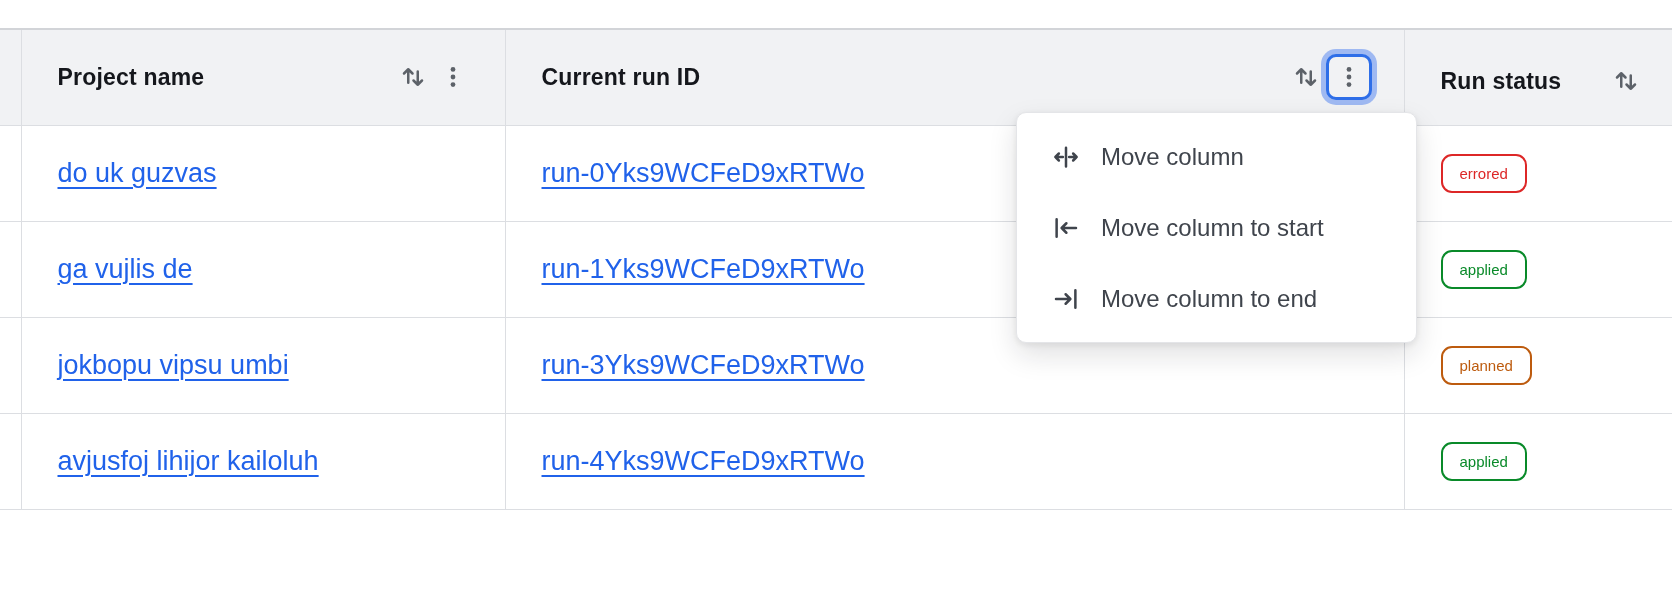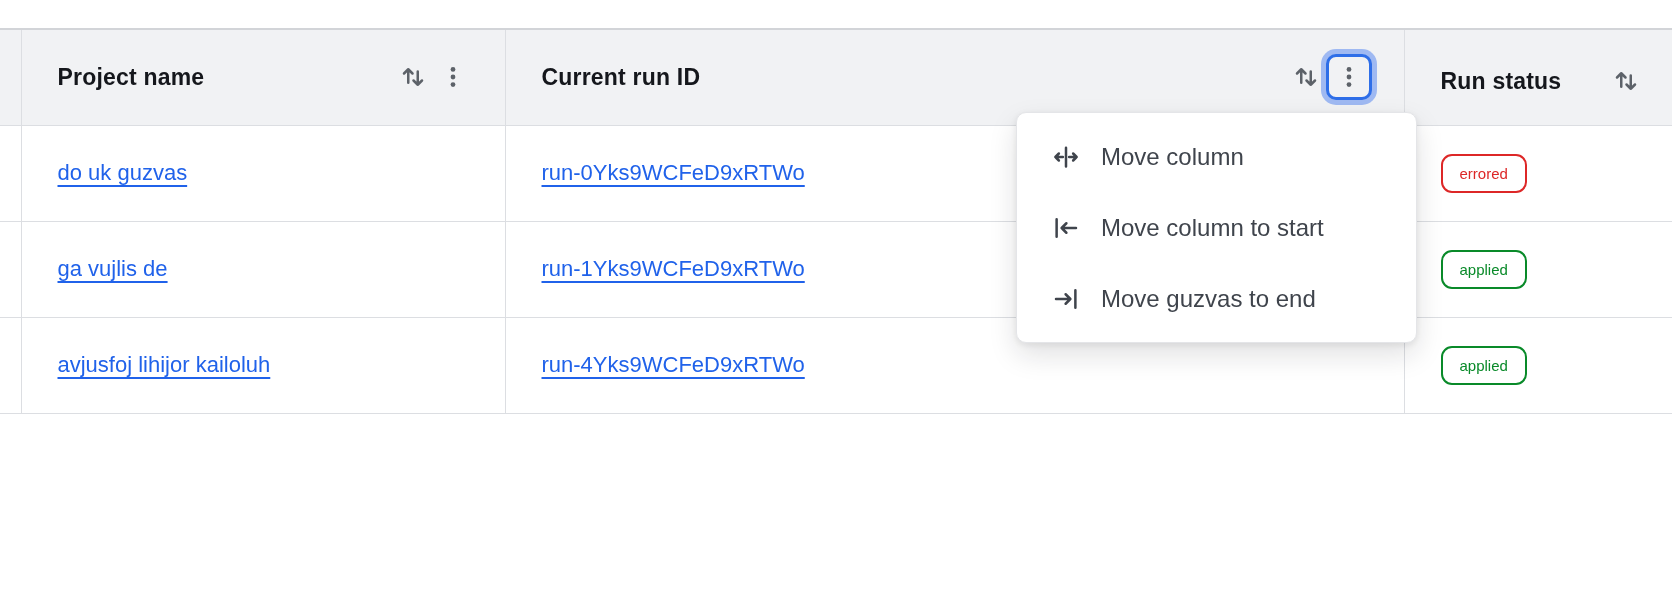--- a/index.html
+++ b/index.html
@@ -16,21 +16,21 @@
   th,td{border-right:1px solid var(--border);vertical-align:middle;padding:0;}
   thead th{background:var(--header-bg);border-top:2px solid var(--border-dark);border-bottom:1px solid var(--border);height:96px;}
   tbody td{border-bottom:1px solid var(--border);height:96px;background:#fff;}
   .hcell{display:flex;align-items:center;padding:0 32px 0 36px;}
   .htitle{font-size:23px;font-weight:700;color:var(--header-text);letter-spacing:.2px;white-space:nowrap;}
   .spacer{flex:1;}
   .icon-btn{display:flex;align-items:center;justify-content:center;width:40px;height:40px;border:none;background:transparent;border-radius:8px;cursor:pointer;padding:0;}
   .icon-btn svg{display:block;}
   .icon-btn.focused{width:46px;height:46px;background:var(--header-bg);border:3px solid var(--focus);border-radius:10px;box-shadow:0 0 0 5px rgba(91,138,240,.55);}
   .cell{padding:0 32px 0 36px;display:flex;align-items:center;}
-  a.tlink{color:var(--link);font-size:22px;text-decoration-thickness:2px;text-underline-offset:5px;white-space:nowrap;}
+  a.tlink{color:var(--link);font-size:27px;text-decoration-thickness:2px;text-underline-offset:5px;white-space:nowrap;}
   .badge{display:inline-block;font-size:15px;font-weight:500;line-height:1;padding:10px 17px;border:2px solid currentColor;border-radius:11px;white-space:nowrap;background:#fff;}
   .badge.critical{color:var(--critical);}
   .badge.success{color:var(--success);}
   .badge.warning{color:var(--warning);}
   .menu{position:absolute;left:1016px;top:112px;width:401px;background:#fff;border:1px solid #e4e5e8;border-radius:10px;box-shadow:0 12px 28px rgba(20,22,28,.13),0 2px 6px rgba(20,22,28,.08);padding:8px 0;z-index:10;}
   .menu-item{display:flex;align-items:center;gap:20px;height:71px;padding:0 34px;cursor:pointer;}
   .menu-item .mlabel{font-size:24px;color:var(--menu-text);white-space:nowrap;}
   .menu-item svg{display:block;flex:0 0 auto;}
 </style>
 </head>
@@ -147,20 +147,38 @@
           <td>
             <div class="cell">
               <span class="badge success">applied</span>
             </div>
           </td>
         </tr>
         <tr>
           <td></td>
           <td>
             <div class="cell">
+              <a class="tlink" href="#">jokbopu vipsu umbi</a>
+            </div>
+          </td>
+          <td>
+            <div class="cell">
+              <a class="tlink" href="#">run-3Yks9WCFeD9xRTWo</a>
+            </div>
+          </td>
+          <td>
+            <div class="cell">
+              <span class="badge warning">planned</span>
+            </div>
+          </td>
+        </tr>
+        <tr>
+          <td></td>
+          <td>
+            <div class="cell">
               <a class="tlink" href="#">avjusfoj lihijor kailoluh</a>
             </div>
           </td>
           <td>
             <div class="cell">
               <a class="tlink" href="#">run-4Yks9WCFeD9xRTWo</a>
             </div>
           </td>
           <td>
             <div class="cell">
@@ -187,16 +205,16 @@
           </svg>
         </span>
         <span class="mlabel">Move column to start</span>
       </div>
       <div class="menu-item">
         <span>
           <svg width="30" height="30" viewBox="0 0 24 24">
             <path stroke="#3f444c" stroke-width="2" stroke-linecap="round" stroke-linejoin="round" fill="none" d="M19.5 5v14M4 12h11.5M11.7 8.2l3.8 3.8-3.8 3.8"></path>
           </svg>
         </span>
-        <span class="mlabel">Move guzvas to end</span>
+        <span class="mlabel">Move column to end</span>
       </div>
     </div>
 </div>
 
 </body></html>

